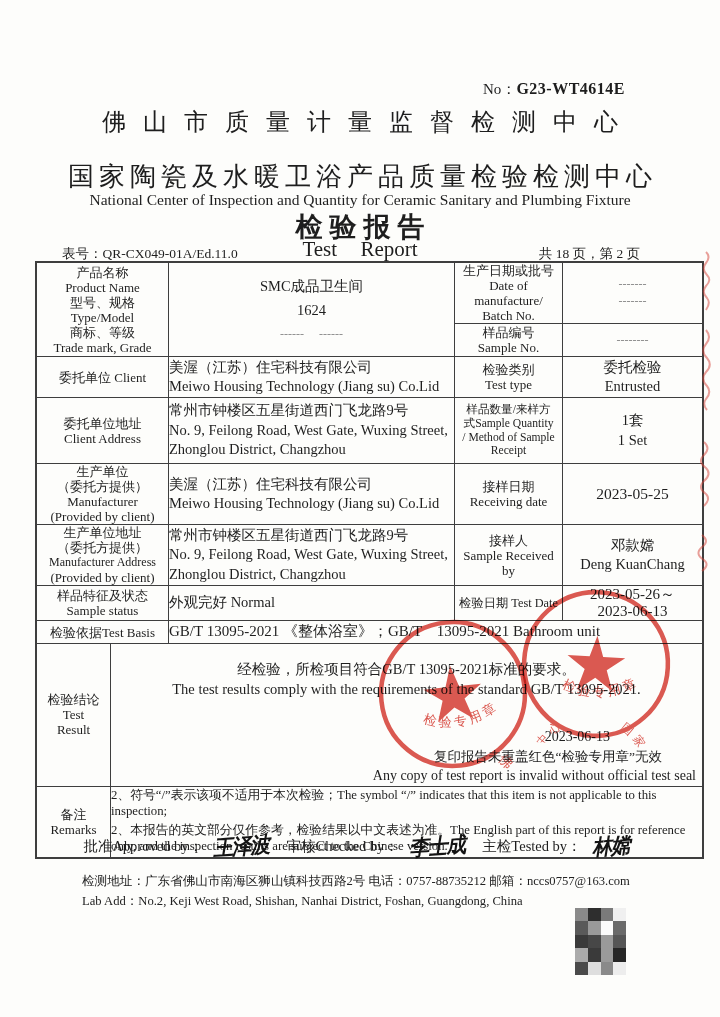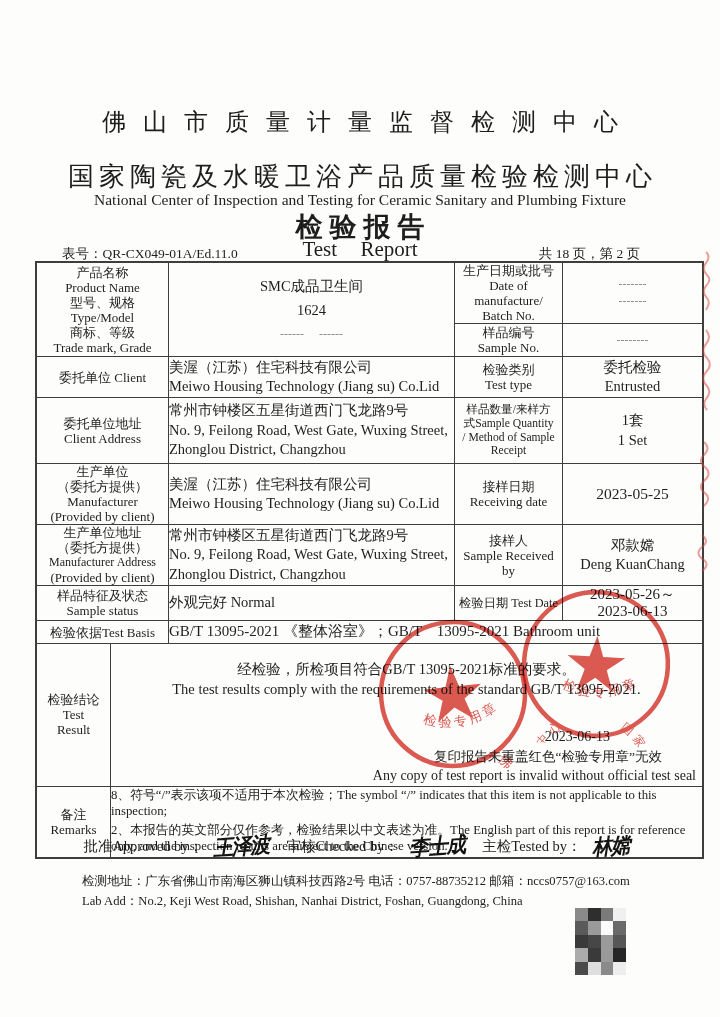--- a/index.html
+++ b/index.html
@@ -52,23 +52,26 @@
   
   .edge-mark{position:absolute;opacity:.5;}
   
   .mosaic{position:absolute;left:575px;top:908px;display:grid;grid-template-columns:repeat(4,12.8px);grid-auto-rows:13.4px;}
 </style>
 </head>
 <body>
 
 <div class="page">
 
+  <div class="no-line">
+    <span>No：</span><b>G23-WT4614E</b>
+  </div>
   <div class="t-cn1">佛山市质量计量监督检测中心</div>
   <div class="t-cn2">国家陶瓷及水暖卫浴产品质量检验检测中心</div>
-  <div class="t-en2">National Center of Inspection and Testing for Ceramic Sanitary and Plumbing Fixture</div>
+  <div class="t-en2">National Center of Inspection and Quantity for Ceramic Sanitary and Plumbing Fixture</div>
   <div class="t-cn3">检验报告</div>
   <div class="t-en3">Test Report</div>
   <div class="form-row">
     <span>表号：QR-CX049-01A/Ed.11.0</span>
     <span>共 18 页，第 2 页</span>
   </div>
 
   <table class="rpt">
     <colgroup>
         <col style="width:74px">
@@ -220,21 +223,21 @@
           <div class="d3">Any copy of test report is invalid without official test seal</div>
         </div>
       </td>
     </tr>
     <tr>
       <td class="lbl" style="height:62px">
         <span class="ln">备注</span>
         <span class="ln">Remarks</span>
       </td>
       <td colspan="4" class="notes">
-        <div>8、符号“/”表示该项不适用于本次检验；The symbol “/” indicates that this item is not applicable to this inspection;</div>
+        <div>2、符号“/”表示该项不适用于本次检验；The symbol “/” indicates that this item is not applicable to this inspection;</div>
         <div>2、本报告的英文部分仅作参考，检验结果以中文表述为准。The English part of  this report is for reference only, and the inspection results are subject to the Chinese version.</div>
       </td>
     </tr>
   </tbody>
     </table>
 
   <div class="sign-row">
     <span>批准Approved by：</span>
     <span class="sig">王泽波</span>
     <span>审核Checked by：</span>

